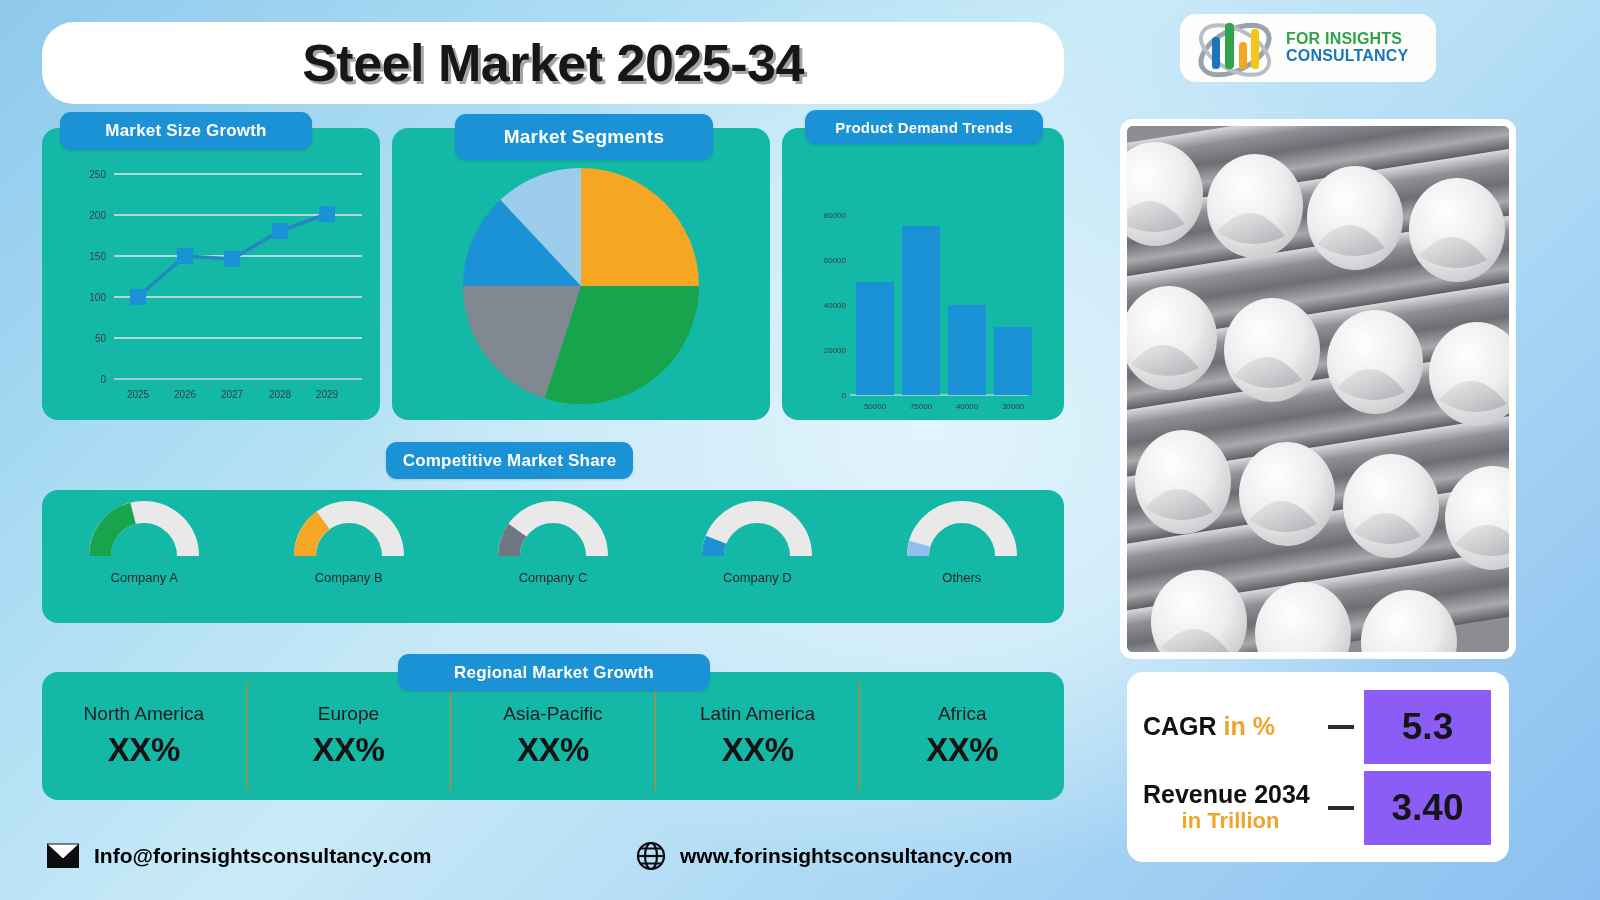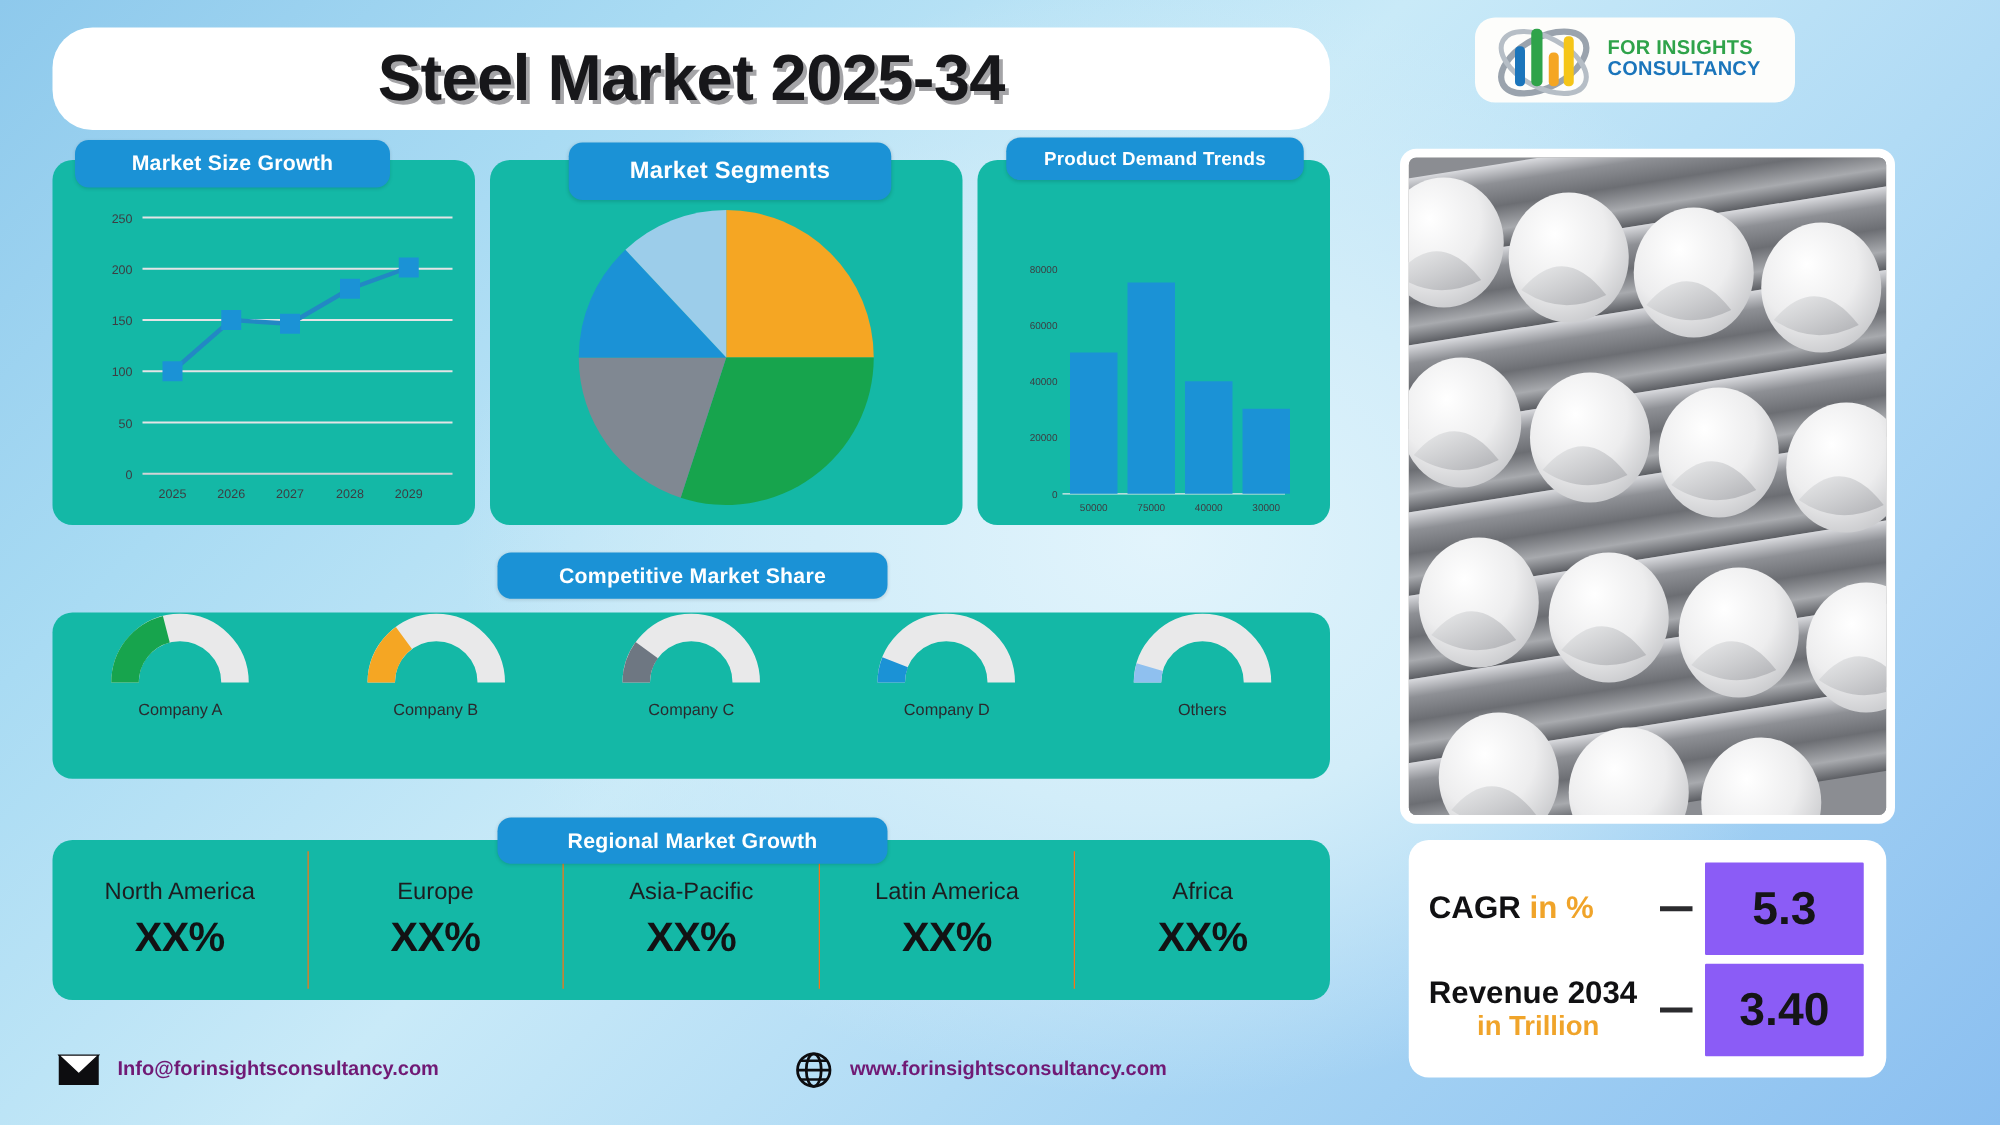--- a/index.html
+++ b/index.html
@@ -46,43 +46,43 @@
   #pill-line { left: 60px; top: 112px; width: 252px; height: 38px; }
   #card-pie { left: 392px; top: 128px; width: 378px; height: 292px; }
   #pill-pie { left: 455px; top: 114px; width: 258px; height: 46px; font-size: 19px; }
   #card-bar { left: 782px; top: 128px; width: 282px; height: 292px; }
   #pill-bar { left: 805px; top: 110px; width: 238px; height: 34px; font-size: 15px; }
 
   .axis-label { font-size: 10px; fill: #3d3d42; font-family: "Liberation Sans", sans-serif; }
   .axis-label-sm { font-size: 8px; fill: #3d3d42; font-family: "Liberation Sans", sans-serif; }
 
   
-  #pill-gauge { left: 398px; top: 442px; width: 312px; height: 37px; font-size: 17px; text-align: center; }
+  #pill-gauge { left: 386px; top: 442px; width: 247px; height: 37px; font-size: 17px; text-align: center; }
   #card-gauge { left: 42px; top: 490px; width: 1022px; height: 133px; }
-  .gauge-row { display: flex; height: 100%; align-items: flex-start; }
+  .gauge-row { display: flex; height: 100%; align-items: flex-start; padding-top: 10px; }
   .gauge-cell { flex: 1; display: flex; flex-direction: column; align-items: center; }
   .gauge-label { font-size: 13px; color: #2a2a2e; margin-top: 4px; }
 
   
   #pill-region { left: 398px; top: 654px; width: 312px; height: 37px; font-size: 17px; }
   #card-region { left: 42px; top: 672px; width: 1022px; height: 128px; }
   .region-row { display: flex; height: 100%; align-items: center; }
   .region-cell {
     flex: 1; display: flex; flex-direction: column; align-items: center;
     justify-content: center; gap: 6px; height: 86%;
   }
   .region-cell + .region-cell { border-left: 1px solid #f97316; }
   .region-name { font-size: 19px; color: #1d1d20; }
   .region-val { font-size: 33px; font-weight: bold; color: #121214; letter-spacing: -0.5px; }
 
   
   .footer { position: absolute; left: 46px; top: 832px; width: 1030px; height: 48px; display: flex; align-items: center; }
   .foot-item { display: flex; align-items: center; gap: 14px; }
   .foot-item.mail { width: 590px; }
-  .foot-text { font-size: 16px; font-weight: bold; color: #701a75; }
+  .foot-text { font-size: 21px; font-weight: bold; color: #000000; }
 
   
   #logo-card {
     position: absolute; left: 1180px; top: 14px; width: 256px; height: 68px;
     background: #fdfdfb; border-radius: 16px; display: flex; align-items: center; gap: 8px;
     padding: 0 12px;
   }
   .logo-text { line-height: 1.06; }
   .logo-l1 { font-size: 16px; font-weight: bold; color: #2fa34a; letter-spacing: 0.2px; }
   .logo-l2 { font-size: 16px; font-weight: bold; color: #1b75bb; letter-spacing: 0.2px; }

